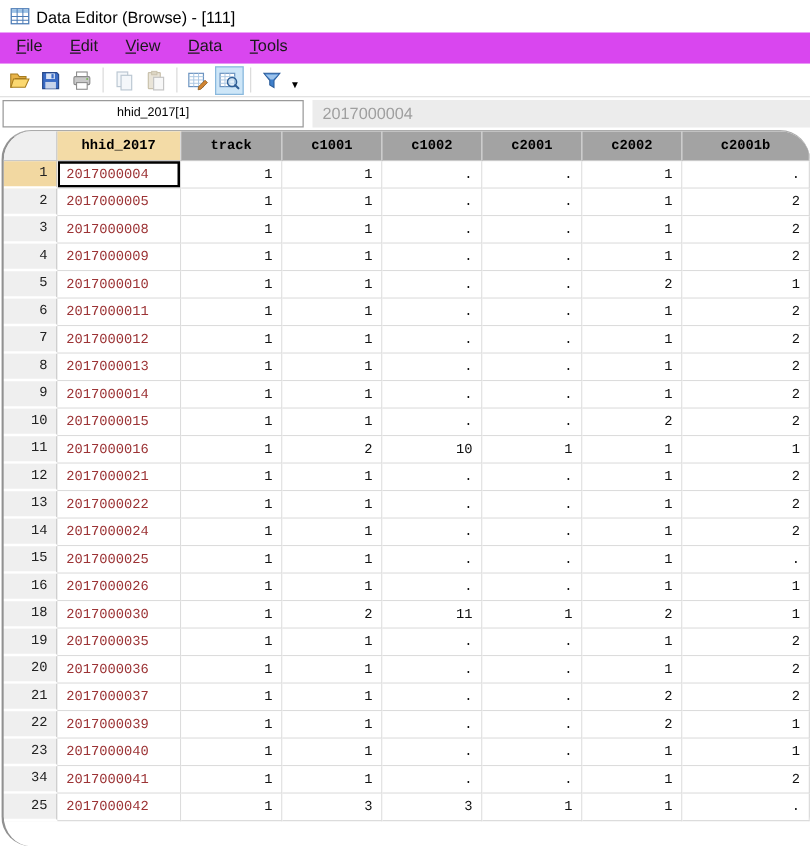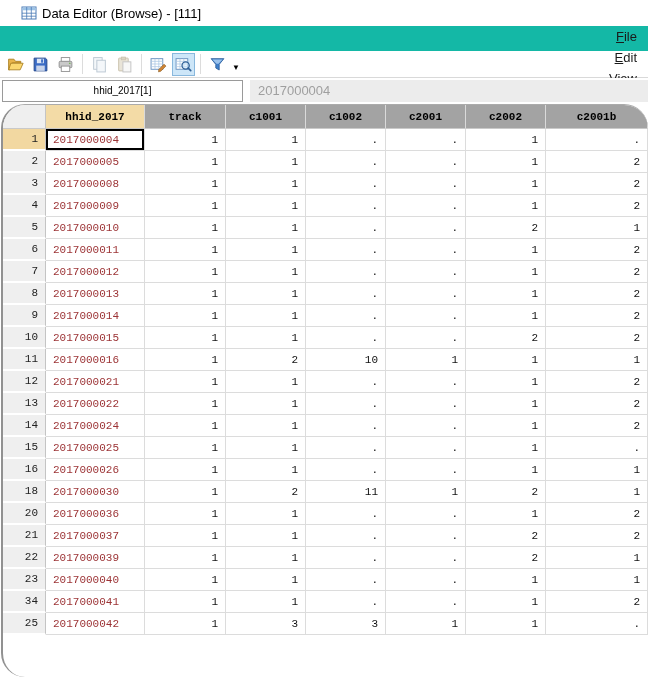--- a/index.html
+++ b/index.html
@@ -1,25 +1,25 @@
 <!DOCTYPE html>
 <html><head>
 <meta charset="utf-8">
 <style>
   * { margin:0; padding:0; box-sizing:border-box; }
   html,body { width:648px; height:677px; overflow:hidden; background:#fff;
               font-family:"Liberation Sans", sans-serif; }
 
   
-  .titlebar { height:26px; display:flex; align-items:center; padding-left:21px; background:#fff; }
+  .titlebar { height:26px; display:flex; align-items:center; padding-left:8px; background:#fff; }
   .titlebar .appicon { width:16px; height:16px; margin-right:5px; flex:0 0 auto; }
   .titlebar .title { font-size:13px; color:#000; }
 
   
-  .menubar { height:25px; display:flex; align-items:flex-end; padding-left:2px; background:#14b8a6;flex-direction:column; }
+  .menubar { height:25px; display:flex; align-items:flex-start; padding-left:2px; background:#d946ef; }
   .menu-item { display:inline-block; padding:3px 11px; font-size:13px; color:#1a1a1a; cursor:default; }
   .menu-item::first-letter { text-decoration:underline; }
 
   
   .toolbar { height:27px; display:flex; align-items:center; padding-left:3px;
              border-bottom:1px solid #d9d9d9; background:#fff; }
   .tbtn { width:23px; height:23px; display:flex; align-items:center; justify-content:center;
           border:1px solid transparent; margin:0 1px; }
   .tbtn svg { width:17px; height:17px; }
   .tbtn.active { background:#cde6f8; border:1px solid #89b8dd; }
@@ -332,20 +332,30 @@
           <td class="rn">18</td>
           <td class="str">2017000030</td>
           <td class="num">1</td>
           <td class="num">2</td>
           <td class="num">11</td>
           <td class="num">1</td>
           <td class="num">2</td>
           <td class="num">1</td>
         </tr>
         <tr>
+          <td class="rn">19</td>
+          <td class="str">2017000035</td>
+          <td class="num">1</td>
+          <td class="num">1</td>
+          <td class="num">.</td>
+          <td class="num">.</td>
+          <td class="num">1</td>
+          <td class="num">2</td>
+        </tr>
+        <tr>
           <td class="rn">20</td>
           <td class="str">2017000036</td>
           <td class="num">1</td>
           <td class="num">1</td>
           <td class="num">.</td>
           <td class="num">.</td>
           <td class="num">1</td>
           <td class="num">2</td>
         </tr>
         <tr>

